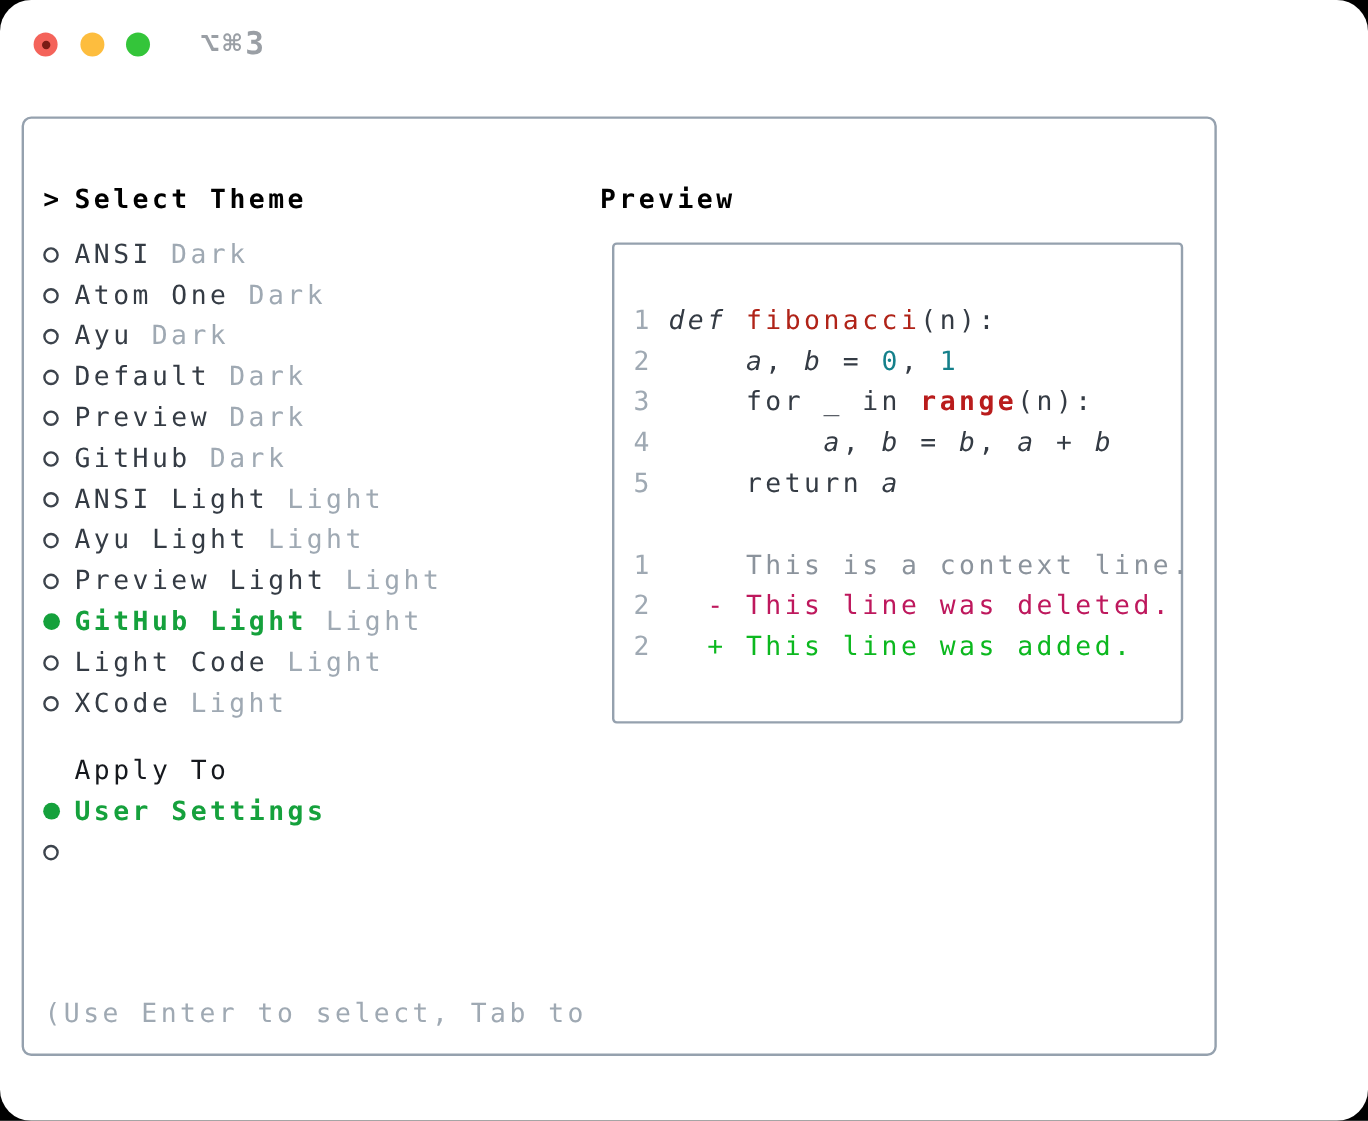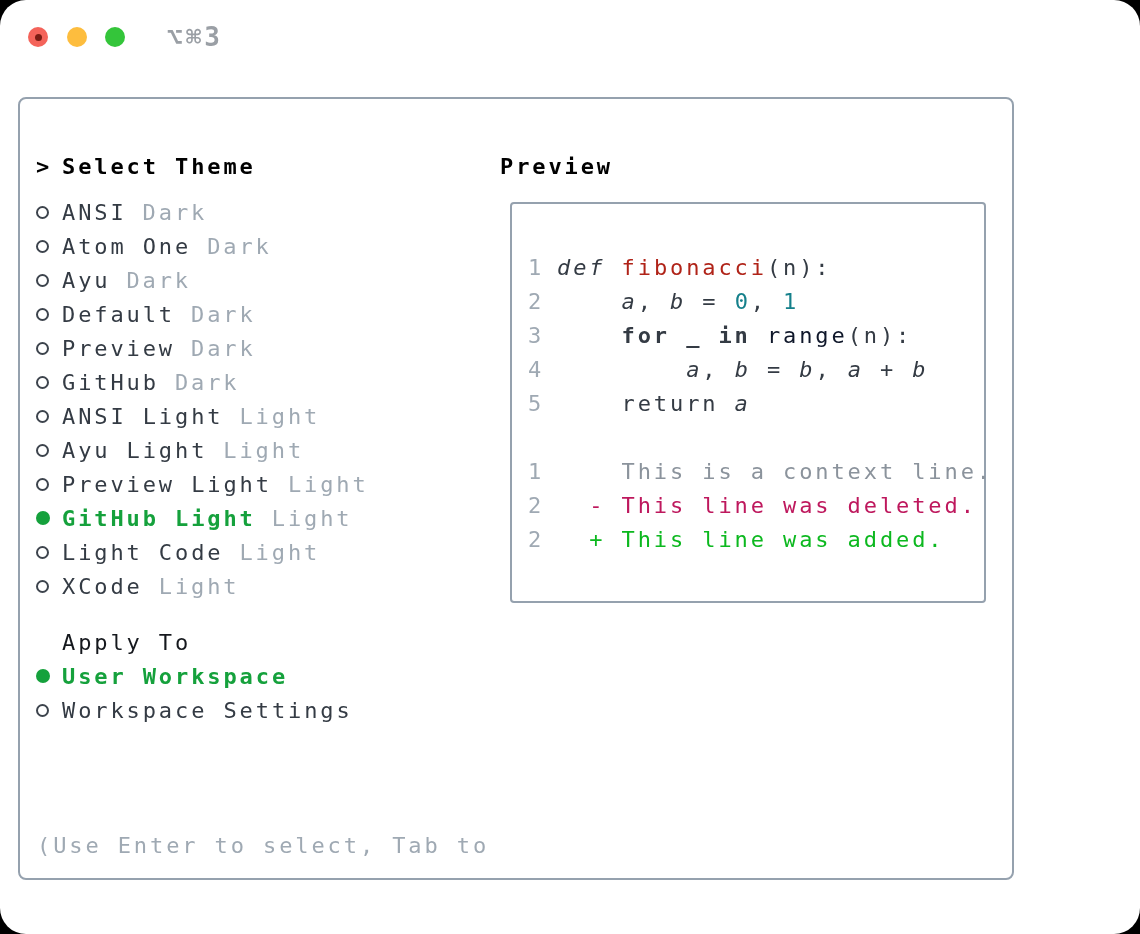--- a/index.html
+++ b/index.html
@@ -78,37 +78,37 @@
       <div class="litem"><span class="marker"><span class="circle sel"></span></span><span class="selgreen">GitHub Light</span><span class="variant">Light</span></div>
       <div class="litem"><span class="marker"><span class="circle"></span></span><span class="">Light Code</span><span class="variant">Light</span></div>
       <div class="litem"><span class="marker"><span class="circle"></span></span><span class="">XCode</span><span class="variant">Light</span></div>
     </div>
 
   <div class="trow" style="left:62px;top:625px">
     <span style="color:#15181d;">Apply To</span>
   </div>
 
   <div class="list" style="top:659px">
-      <div class="litem"><span class="marker"><span class="circle sel"></span></span><span class="selgreen">User Workspace</span></div>
-      <div class="litem"><span class="marker"><span class="circle"></span></span><span class="">Workspace Settings</span></div>
+      <div class="litem"><span class="marker"><span class="circle sel"></span></span><span class="selgreen">User Settings</span></div>
+      <div class="litem"><span class="marker"><span class="circle"></span></span></div>
     </div>
 
   <div class="hint">
     <div>(Use Enter to select, Tab to</div>
     <div>change focus)</div>
   </div>
 
   <div class="trow" style="left:500px;top:149px">
     <span class="btitle">Preview</span>
   </div>
 
   <div class="pbox">
       <div class="pline" style="top: 47px;"><span class="lnum">1</span><span class="ltext"><span style="color: rgb(52, 59, 68); font-style: italic;">def </span><span style="color: rgb(176, 35, 24);">fibonacci</span><span style="color: rgb(52, 59, 68);">(n):</span></span></div>
       <div class="pline" style="top: 81px;"><span class="lnum">2</span><span class="ltext"><span style="color: rgb(52, 59, 68);">    </span><span class="it" style="color: rgb(52, 59, 68);">a</span><span style="color: rgb(52, 59, 68);">, </span><span class="it" style="color: rgb(52, 59, 68);">b</span><span style="color: rgb(52, 59, 68);"> = </span><span style="color: rgb(21, 128, 139);">0</span><span style="color: rgb(52, 59, 68);">, </span><span style="color: rgb(21, 128, 139);">1</span></span></div>
-      <div class="pline" style="top: 115px;"><span class="lnum">3</span><span class="ltext"><span style="color: rgb(52, 59, 68); font-weight: bold;">    for _ in </span><span style="color: #0f172a;">range</span><span style="color: rgb(52, 59, 68);">(n):</span></span></div>
+      <div class="pline" style="top: 115px;"><span class="lnum">3</span><span class="ltext"><span style="color: rgb(52, 59, 68);">    for _ in </span><span style="color: #b91c1c; font-weight: bold;">range</span><span style="color: rgb(52, 59, 68);">(n):</span></span></div>
       <div class="pline" style="top: 149px;"><span class="lnum">4</span><span class="ltext"><span style="color: rgb(52, 59, 68);">        </span><span class="it" style="color: rgb(52, 59, 68);">a</span><span style="color: rgb(52, 59, 68);">, </span><span class="it" style="color: rgb(52, 59, 68);">b</span><span style="color: rgb(52, 59, 68);"> = </span><span class="it" style="color: rgb(52, 59, 68);">b</span><span style="color: rgb(52, 59, 68);">, </span><span class="it" style="color: rgb(52, 59, 68);">a</span><span style="color: rgb(52, 59, 68);"> + </span><span class="it" style="color: rgb(52, 59, 68);">b</span></span></div>
       <div class="pline" style="top: 183px;"><span class="lnum">5</span><span class="ltext"><span style="color: rgb(52, 59, 68);">    return </span><span class="it" style="color: rgb(52, 59, 68);">a</span></span></div>
       <div class="pline" style="top: 217px;"><span class="ltext"></span></div>
       <div class="pline" style="top: 251px;"><span class="lnum">1</span><span class="ltext"><span style="color: rgb(139, 147, 156);">    This is a context line.</span></span></div>
       <div class="pline" style="top: 285px;"><span class="lnum">2</span><span class="ltext"><span style="color: #be185d;">  - This line was deleted.</span></span></div>
       <div class="pline" style="top: 319px;"><span class="lnum">2</span><span class="ltext"><span style="color: rgb(12, 184, 31);">  + This line was added.</span></span></div>
     </div>
 
 </div>
 

